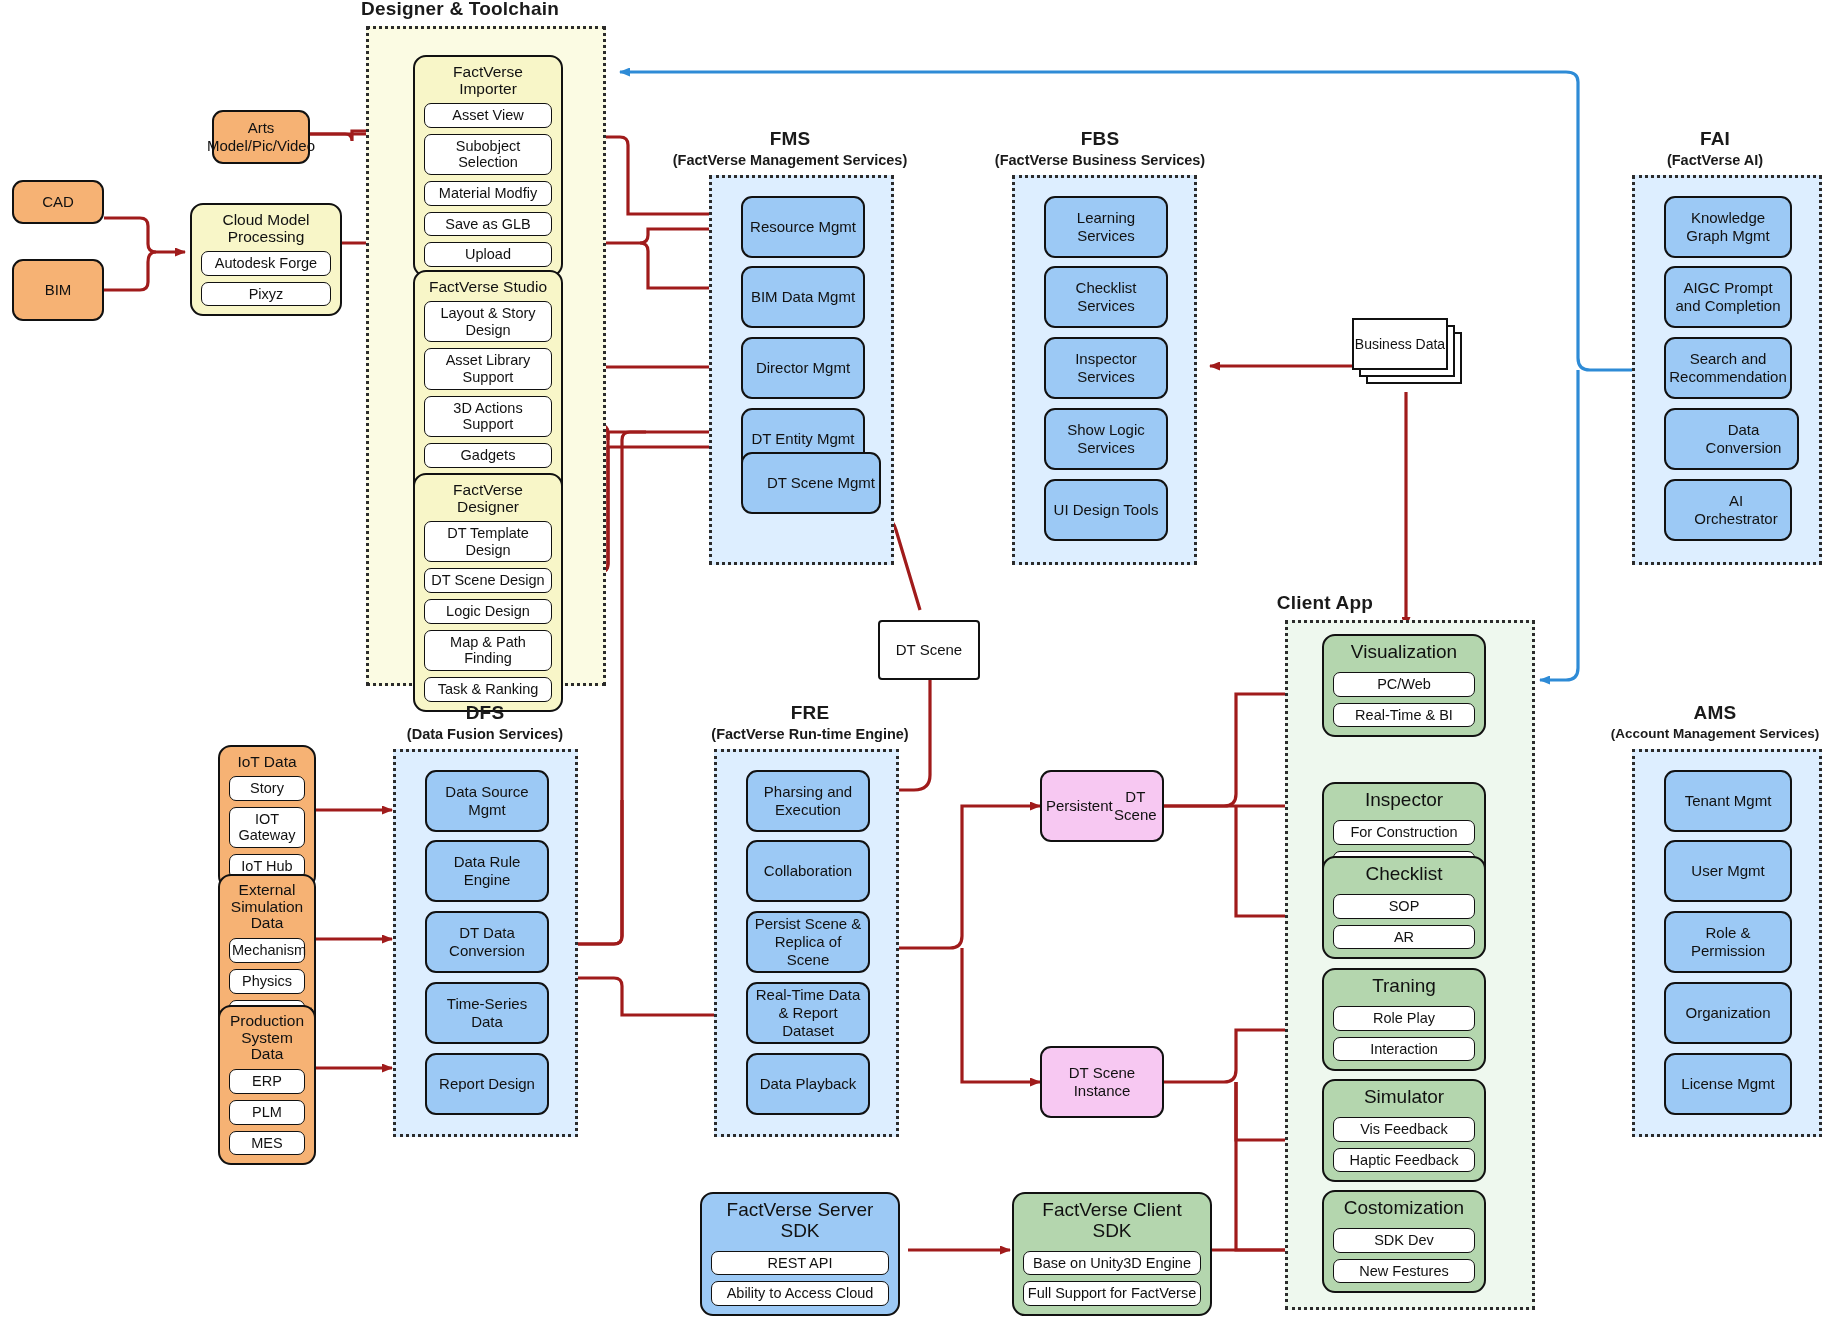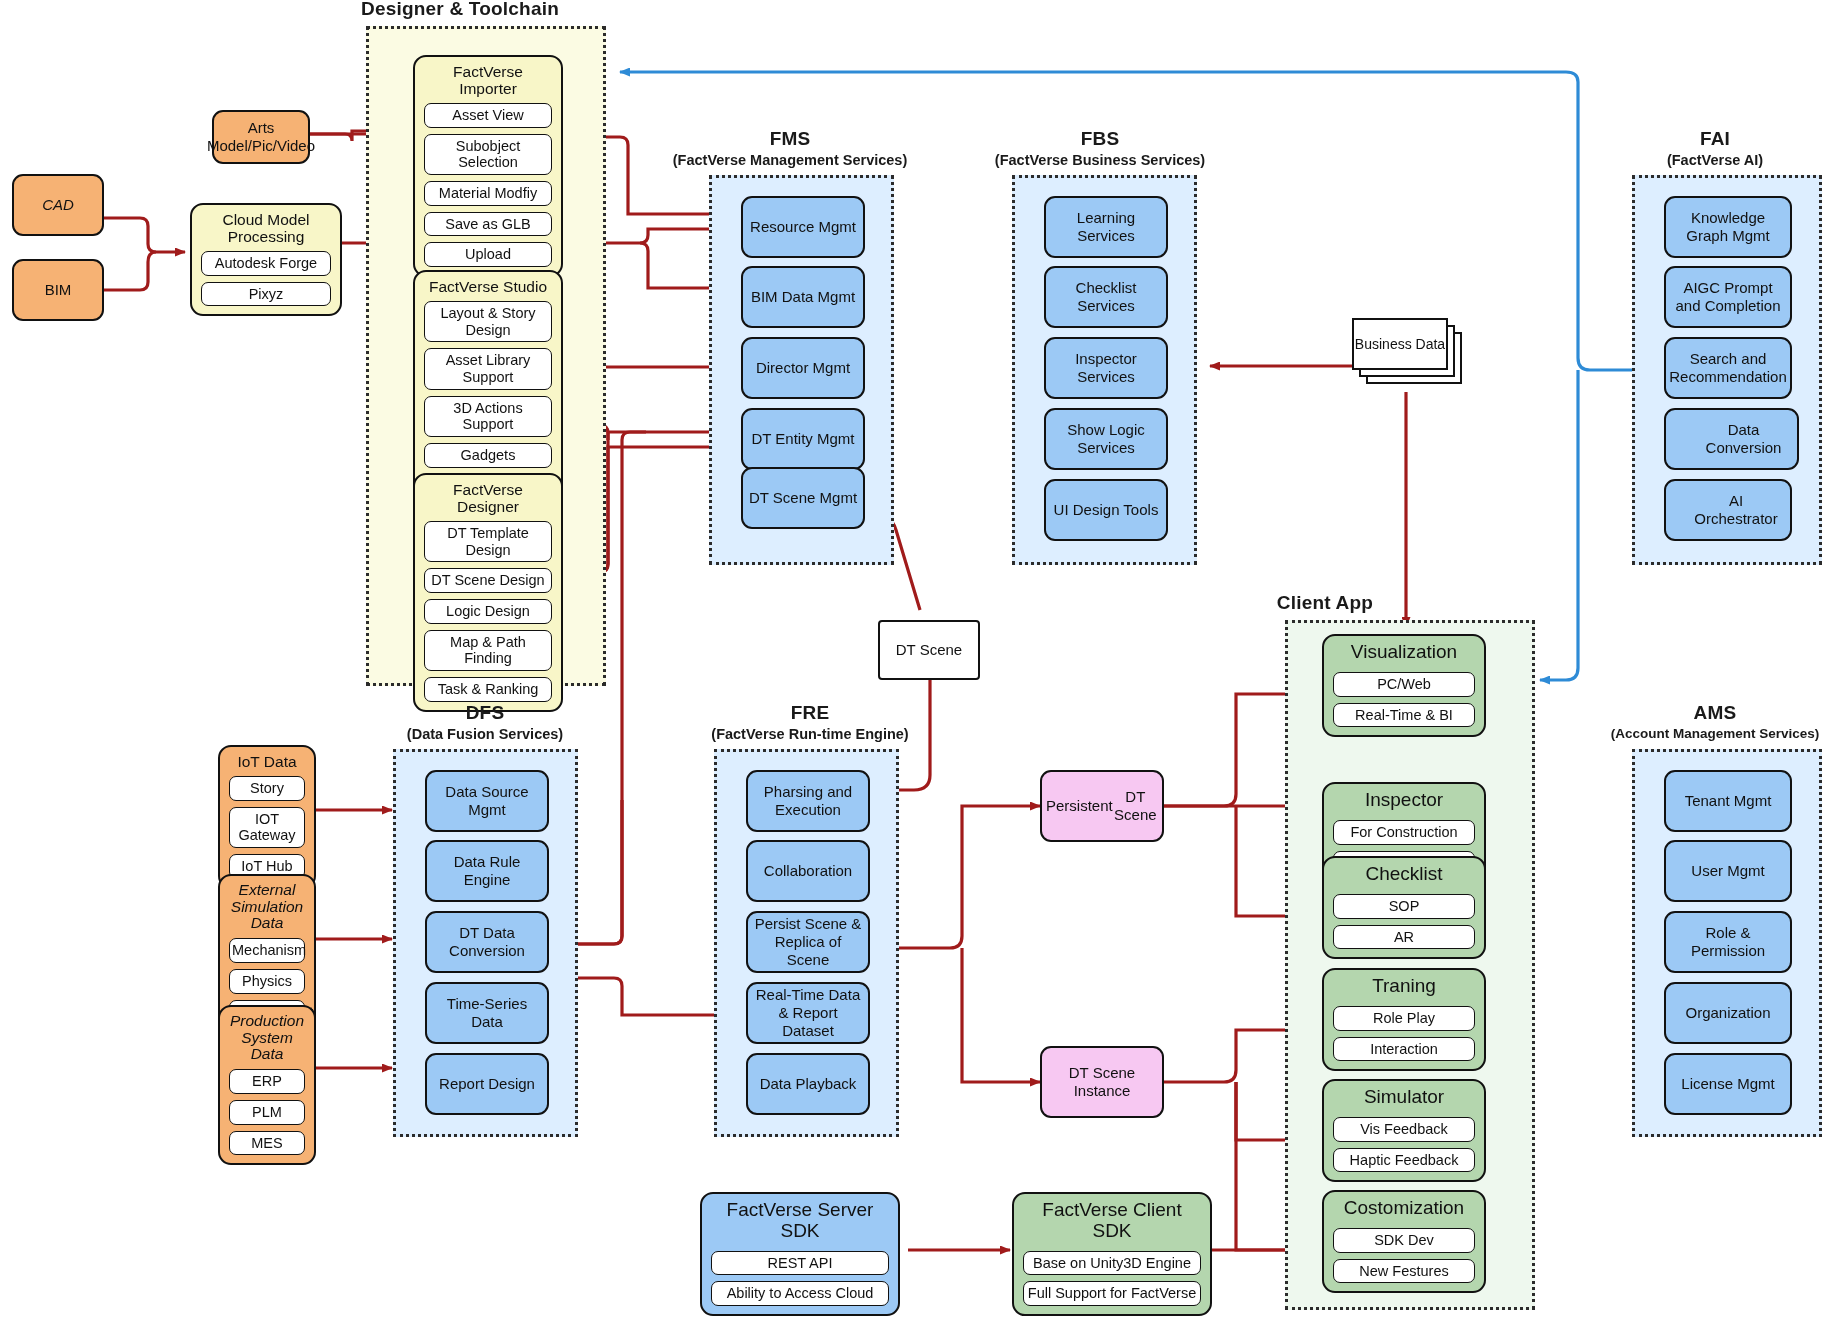--- a/index.html
+++ b/index.html
@@ -27,21 +27,21 @@
 
   
   .panel{position:absolute;box-sizing:border-box;border:2.5px solid #111;border-radius:13px;
          padding:4px 9px 8px 9px;}
   .panel.yellow{background:#f8f6c8;}
   .panel.orange{background:#f6b274;}
   .panel.green{background:#b4d6ae;}
   .panel.blue{background:#9cc9f5;}
   .panel-title{text-align:center;font-size:15.5px;color:#111;line-height:1.1;margin:2px 0 6px 0;}
   .panel-title.big{font-size:19px;margin-bottom:9px;}
-  .panel-title.two{line-height:1.08;font-style:italic;}
+  .panel-title.two{line-height:1.08;}
   .pill{box-sizing:border-box;background:#ffffff;border:1.6px solid #111;border-radius:7px;
         text-align:center;font-size:14.5px;color:#111;margin-bottom:6px;padding:3px 2px;line-height:1.15;}
   .pill:last-child{margin-bottom:0;}
 
   
   .docs{position:absolute;}
   .docs .sheet{position:absolute;background:#fff;border:2px solid #111;}
 
   
   svg.links{position:absolute;left:0;top:0;width:1826px;height:1317px;pointer-events:none;}
@@ -110,21 +110,21 @@
       <path d="M908,1250 L1010,1250" marker-end="url(#ar)"></path>
       <path d="M1212,1250 L1322,1250" marker-end="url(#ar)"></path>
     </g>
     <g fill="none" stroke="#2e8bd6" stroke-width="3.2">
 
       <path d="M1640,370 L1590,370 Q1578,370 1578,358 L1578,82 Q1578,72 1566,72 L620,72" marker-end="url(#ab)"></path>
       <path d="M1578,370 Q1578,382 1578,394 L1578,668 Q1578,680 1566,680 L1540,680" marker-end="url(#ab)"></path>
     </g>
   </svg>
 
-  <div class="node orange abs" style="left:12px;top:174px;width:92px;height:62px;font-style:italic;">
+  <div class="node orange abs" style="left:12px;top:180px;width:92px;height:44px;">
     <span>CAD</span>
   </div>
   <div class="node orange abs" style="left:12px;top:259px;width:92px;height:62px;">
     <span>BIM</span>
   </div>
   <div class="node orange abs" style="left:212px;top:110px;width:98px;height:54px;flex-direction:column;">
     <span>Arts</span>
     <span>Model/Pic/Video</span>
   </div>
 
@@ -172,21 +172,21 @@
     </div>
   <div class="node blue" style="left:741px;top:266px;width:124px;height:62px;">
     <span>BIM Data Mgmt</span>
     </div>
   <div class="node blue" style="left:741px;top:337px;width:124px;height:62px;">
     <span>Director Mgmt</span>
     </div>
   <div class="node blue" style="left:741px;top:408px;width:124px;height:62px;">
     <span>DT Entity Mgmt</span>
     </div>
-  <div class="node blue" style="left:741px;top:467px;width:124px;height:62px;">
+  <div class="node blue" style="left:741px;top:452px;width:140px;height:62px;justify-content:flex-end;">
     <span>DT Scene Mgmt</span>
     </div>
 
   <div class="grp-title" style="left:990px;top:128px;width:220px;">FBS</div>
   <div class="grp-sub" style="left:955px;top:152px;width:290px;">(FactVerse Business Services)</div>
   <div class="grp blue abs" style="left:1012px;top:175px;width:185px;height:390px;"></div>
   <div class="node blue" style="left:1044px;top:196px;width:124px;height:62px;">
     <span>Learning Services</span>
     </div>
   <div class="node blue" style="left:1044px;top:266px;width:124px;height:62px;">

